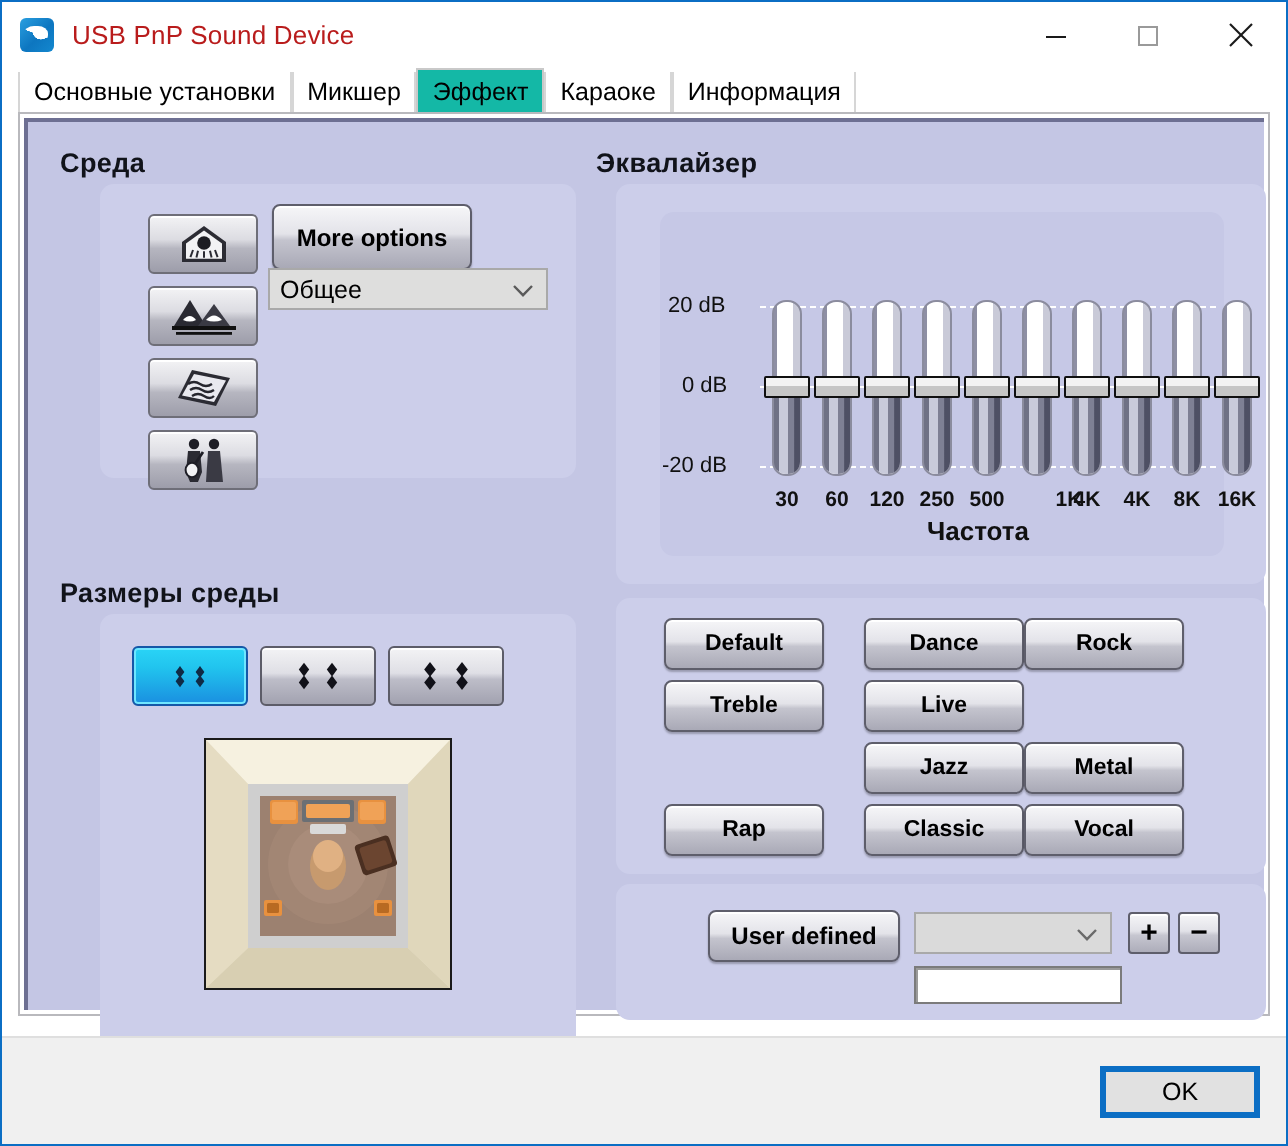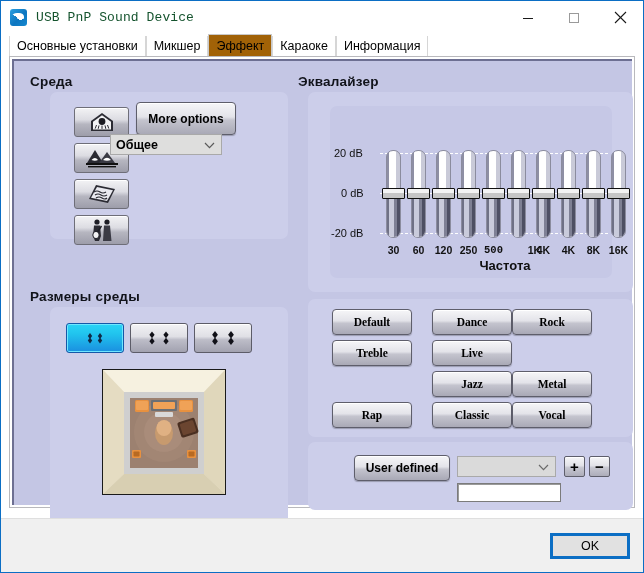--- a/index.html
+++ b/index.html
@@ -25,40 +25,40 @@
     border-radius:3px;
     background:linear-gradient(135deg,#2a9fe0 0%,#0d76c0 55%,#1488cf 100%);
     position:relative;flex:0 0 17px;
   }
   .app-icon::after{
     content:"";position:absolute;left:2px;top:4px;width:12px;height:9px;
     border-radius:50% 50% 60% 60%;
     background:radial-gradient(circle at 70% 30%, #ffffff 0 38%, rgba(255,255,255,0) 39%),
                linear-gradient(200deg,#ffffff 0 45%,rgba(255,255,255,0) 46%);
   }
-  .title-text{font-size:13px;color:#14532d;letter-spacing:.1px;font-family:Liberation Mono, monospace;}
+  .title-text{font-size:13px;color:#b91c1c;letter-spacing:.1px;}
   .winbtns{position:absolute;right:0;top:0;height:33px;display:flex;}
   .winbtn{width:46px;height:33px;display:flex;align-items:center;justify-content:center;
           font-size:14px;color:#1a1a1a;line-height:1;}
   .winbtn svg{display:block;}
   
   .tabstrip{
     flex:0 0 22px;height:22px;background:#ffffff;position:relative;
     display:flex;align-items:flex-end;padding-left:8px;box-sizing:border-box;
   }
   .tab{
     height:20px;box-sizing:border-box;
     padding:0 7px;display:flex;align-items:center;
     font-size:12.5px;color:#000;
     border-left:1px solid #d6d6d6;border-right:1px solid #d6d6d6;
     background:#ffffff;
   }
   .tab.active{
     height:22px;font-weight:400;
-    border:1px solid #c9c9c9;border-bottom:none;background:#a16207;
+    border:1px solid #c9c9c9;border-bottom:none;background:#14b8a6;
     position:relative;z-index:3;
   }
   
   .client{
     flex:1 1 auto;position:relative;background:#ffffff;
     padding:0 8px 4px 8px;box-sizing:border-box;
   }
   .page{
     position:absolute;left:8px;top:0px;right:8px;bottom:10px;
     border:1px solid #b9b9bd;background:#ffffff;box-sizing:border-box;
@@ -270,21 +270,21 @@
               <path d="M16 7.5 L22 7.5 L23.5 23 L15 23 Z" fill="#3a3a44"></path>
               <ellipse cx="8" cy="17" rx="3.2" ry="3.6" fill="#f2f2f4" stroke="#1e1e26" stroke-width="1"></ellipse>
               <line x1="9.5" y1="14" x2="13.5" y2="8" stroke="#1e1e26" stroke-width="1.4"></line>
             </svg>
           </div>
 
           <div class="btn3d" style="position:absolute;left:86px;top:10px;width:100px;height:33px;">
             <span>More options</span>
           </div>
 
-          <div class="combo" style="left:60px;top:42px;width:112px;height:21px;font-weight:bold;">
+          <div class="combo" style="left:84px;top:42px;width:140px;height:21px;">
             <span>Общее</span>
             <span class="carat">
               <svg width="11" height="7" viewBox="0 0 11 7">
                   <path d="M1 1 L5.5 5.6 L10 1" fill="none" stroke="#5a5a5a" stroke-width="1.2"></path>
                 </svg>
             </span>
           </div>
         </div>
 
         <div class="grp-title" style="left:18px;top:230px;">Размеры среды</div>
@@ -420,32 +420,32 @@
             <div class="slider" style="left:281px;top:44px;height:88px;">
               <div class="track"></div>
               <div class="lower" style="top:41px;bottom:1px;"></div>
               <div class="thumb" style="top:38px;"></div>
             </div>
 
             <div class="freqlbl" style="left:48px;top:138px;width:31px;">30</div>
             <div class="freqlbl" style="left:73px;top:138px;width:31px;">60</div>
             <div class="freqlbl" style="left:98px;top:138px;width:31px;">120</div>
             <div class="freqlbl" style="left:123px;top:138px;width:31px;">250</div>
-            <div class="freqlbl" style="left:148px;top:138px;width:31px;font-family:Liberation Mono, monospace;">500</div>
+            <div class="freqlbl" style="left:148px;top:138px;width:31px;">500</div>
             <div class="freqlbl" style="left:173px;top:138px;width:31px;margin-left:16px;">1K</div>
             <div class="freqlbl" style="left:198px;top:138px;width:31px;">4K</div>
             <div class="freqlbl" style="left:223px;top:138px;width:31px;">4K</div>
             <div class="freqlbl" style="left:248px;top:138px;width:31px;">8K</div>
             <div class="freqlbl" style="left:272px;top:138px;width:33px;">16K</div>
 
-            <div class="eqxtitle" style="left:60px;top:152px;width:230px;">Частота</div>
+            <div class="eqxtitle" style="left:44px;top:152px;width:230px;">Частота</div>
           </div>
         </div>
 
-        <div class="panel" style="left:296px;top:240px;width:325px;height:138px;font-family:Liberation Serif, serif;">
+        <div class="panel" style="left:296px;top:240px;width:325px;height:138px;">
           <div class="btn3d preset" style="position:absolute;left:24px;top:10px;">
               <span>Default</span>
             </div>
           <div class="btn3d preset" style="position:absolute;left:124px;top:10px;">
               <span>Dance</span>
             </div>
           <div class="btn3d preset" style="position:absolute;left:204px;top:10px;">
               <span>Rock</span>
             </div>
 

